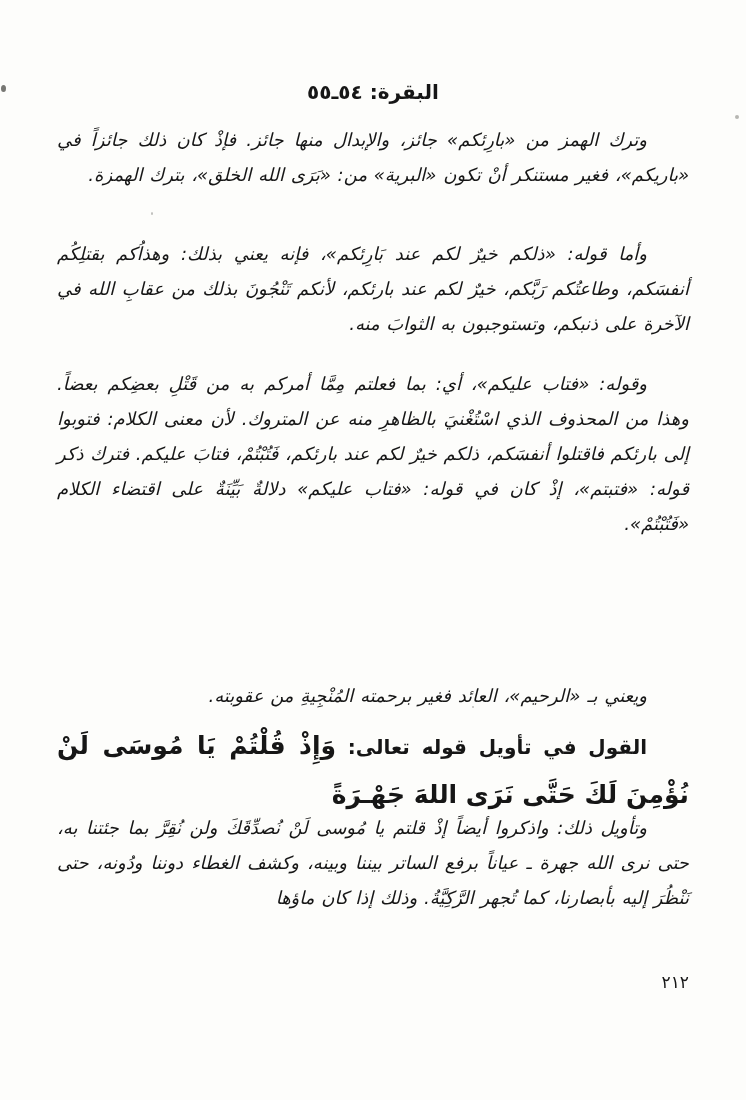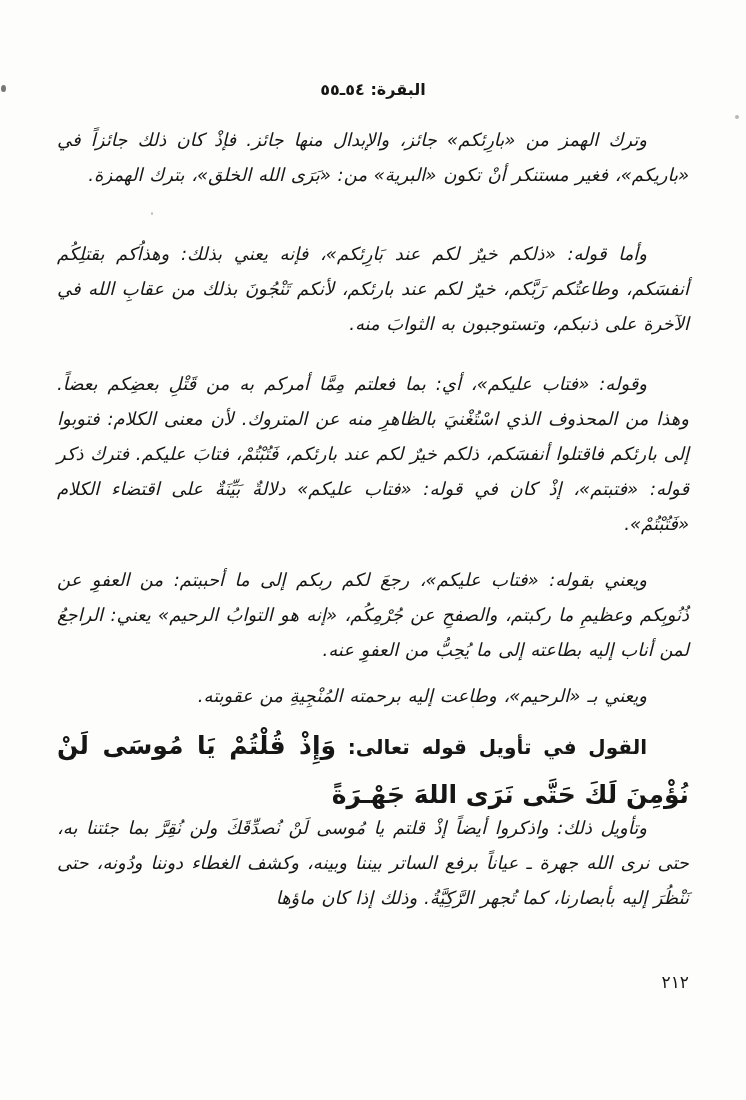--- a/index.html
+++ b/index.html
@@ -19,21 +19,21 @@
     overflow: hidden;
   }
   .block {
     position: absolute;
     right: 57px;
     width: 632px;
   }
   .page-header {
     top: 80px;
     text-align: center;
-    font-size: 16px;
+    font-size: 20px;
     font-weight: bold;
     letter-spacing: 0.5px;
   }
   .para {
     font-size: 18px;
     line-height: 35px;
     text-align: justify;
     text-indent: 42px;
     word-spacing: 1px;
     font-style: italic;
@@ -82,23 +82,22 @@
 <div class="page">
 
   <div class="block page-header">البقرة: ٥٤ـ٥٥</div>
 
   <p class="block para p1">وترك الهمز من «بارِئكم» جائز، والإبدال منها جائز. فإذْ كان ذلك جائزاً في «باريكم»، فغير مستنكر أنْ تكون «البرية» من: «بَرَى الله الخلق»، بترك الهمزة.</p>
 
   <p class="block para p2">وأما قوله: «ذلكم خيرٌ لكم عند بَارِئكم»، فإنه يعني بذلك: وهذاُكم بقتلِكُم أنفسَكم، وطاعتُكم رَبَّكم، خيرٌ لكم عند بارئكم، لأنكم تَنْجُونَ بذلك من عقابِ الله في الآخرة على ذنبكم، وتستوجبون به الثوابَ منه.</p>
 
   <p class="block para p3">وقوله: «فتاب عليكم»، أي: بما فعلتم مِمَّا أمركم به من قَتْلِ بعضِكم بعضاً. وهذا من المحذوف الذي اسْتُغْنيَ بالظاهرِ منه عن المتروك. لأن معنى الكلام: فتوبوا إلى بارئكم فاقتلوا أنفسَكم، ذلكم خيرٌ لكم عند بارئكم، فَتُبْتُمْ، فتابَ عليكم. فترك ذكر قوله: «فتبتم»، إذْ كان في قوله: «فتاب عليكم» دلالةٌ بَيِّنَةٌ على اقتضاء الكلام «فَتُبْتُمْ».</p>
 
-  <p class="block para p4">ويعني بقوله: «فتاب عليكم»، رجعَ لكم ربكم إلى ما أحببتم: من العفوِ عن ذُنُوبِكم وعظيمِ ما ركبتم، والصفحِ عن جُرْمِكُم، «إنه هو التوابُ الرحيم» يعني: الراجعُ لمن أناب إليه بطاعته إلى ما يُحِبُّ من العفوِ عنه.</p>
 
-  <p class="block para p5">ويعني بـ «الرحيم»، وطاعت إليه برحمته المُنْجِيةِ من عقوبته.</p>
+  <p class="block para p5">ويعني بـ «الرحيم»، العائد فغير برحمته المُنْجِيةِ من عقوبته.</p>
 
   <p class="block verse-heading">
     <span class="intro">القول في تأويل قوله تعالى: </span>
     <span class="quran">وَإِذْ قُلْتُمْ يَا مُوسَى لَنْ نُؤْمِنَ لَكَ حَتَّى نَرَى اللهَ جَهْـرَةً</span>
   </p>
 
   <p class="block para p7">وتأويل ذلك: واذكروا أيضاً إذْ قلتم يا مُوسى لَنْ نُصدِّقَكَ ولن نُقِرَّ بما جئتنا به، حتى نرى الله جهرة ـ عياناً برفع الساتر بيننا وبينه، وكشف الغطاء دوننا ودُونه، حتى نَنْظُرَ إليه بأبصارنا، كما تُجهر الرَّكِيَّةُ. وذلك إذا كان ماؤها</p>
 
   <div class="block page-number">٢١٢</div>
 

